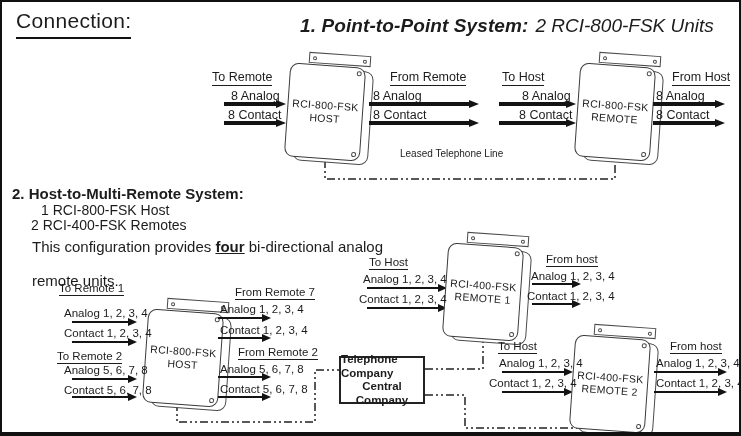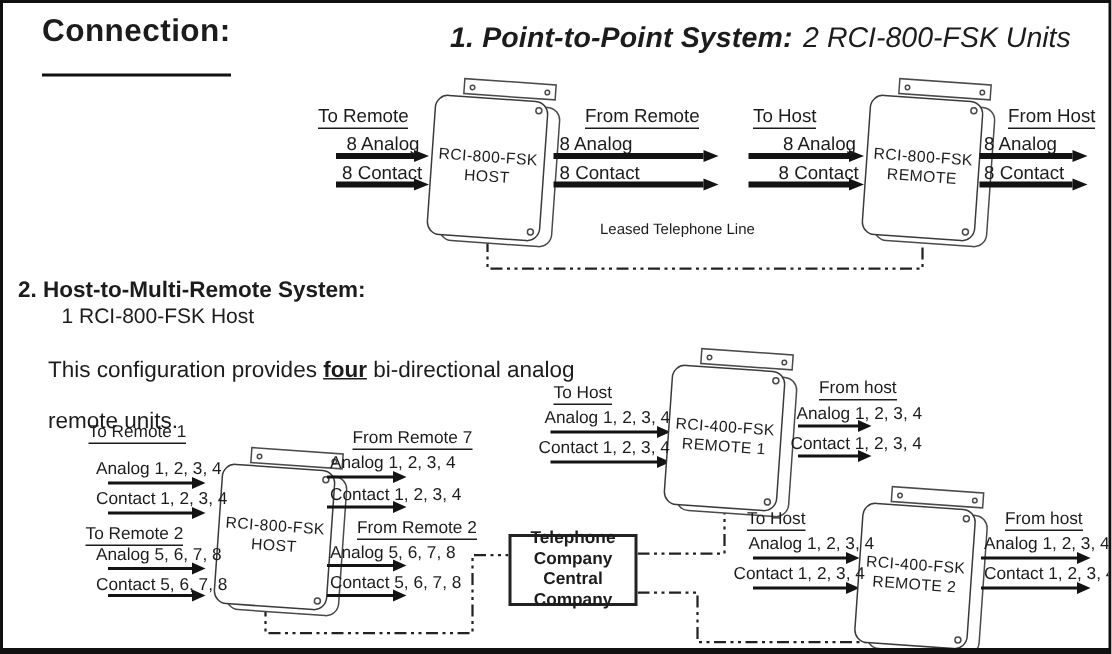--- a/index.html
+++ b/index.html
@@ -8,22 +8,22 @@
     position:relative; width:741px; height:436px; background:#ffffff;
     border:2px solid #111; border-bottom-width:4px; overflow:hidden;
     font-family:"Liberation Sans","DejaVu Sans",sans-serif; color:#1c1c1c;
   }
   .abs { position:absolute; }
   .t { position:absolute; white-space:nowrap; z-index:3; }
   .f12 { font-size:12.5px; }
   .f11 { font-size:11.5px; }
   .hdr { border-bottom:1.4px solid #1c1c1c; padding-bottom:1px; }
   
-  #title { left:26px; top:7px; font-size:21px; letter-spacing:.3px;
-           border-bottom:2.6px solid #111; padding-bottom:16px;font-weight:bold; }
+  #title { left:14px; top:7px; font-size:21px; letter-spacing:.3px;
+           border-bottom:2.6px solid #111; padding-bottom:4px; }
   #h1 { left:298px; top:13px; font-size:19px;font-style:italic; }
   #h1 b { letter-spacing:.1px; }
   #h1 .units { margin-left:7px; }
   #leased { left:398px; top:146px; font-size:10px; }
   #h2 { left:10px; top:183px; font-size:15px; font-weight:bold; }
   #h2s1 { left:39px; top:200px; font-size:14px; }
   #h2s2 { left:29px; top:215px; font-size:14px; }
   #desc { position:absolute; left:30px; top:236px; font-size:15px; line-height:17px; z-index:3; }
   #desc .em { font-weight:bold; text-decoration:underline; }
   
@@ -44,21 +44,21 @@
   .device .flange .s-l { left:3px; } .device .flange .s-r { right:3px; }
   .device .face { position:absolute; left:4px; top:13px; width:76px; height:94px;
     background:#fff; border:1.6px solid #3a3a3a; border-radius:9px; transform:rotate(4deg);
     display:flex; align-items:center; justify-content:center; text-align:center; }
   .device .face .screw { position:absolute; width:5px; height:5px;
     border:1px solid #4a4a4a; border-radius:50%; }
   .device .face .f-tr { right:3px; top:3px; } .device .face .f-br { right:3px; bottom:3px; }
   .dev-label { font-size:10.5px; letter-spacing:.3px; line-height:13px; }
   
   #coffice { left:337px; top:354px; width:86px; height:48px; border:2px solid #222;
-    background:#fff; display:flex; flex-direction:column; align-items:center; justify-content:center;
+    background:#fff; display:flex; flex-direction:column; align-items:flex-start; justify-content:center;
     font-size:11.5px; font-weight:bold; line-height:13.5px; z-index:3; text-align:center; }
   #dashes { position:absolute; left:0; top:0; z-index:1; pointer-events:none; }
 </style>
 </head>
 <body>
 
 <div id="canvas">
 
   <div class="t" id="title">Connection:</div>
   <div class="t" id="h1">
@@ -118,20 +118,21 @@
   <div class="t f12 hdr" style="left:670px; top:68px;">From Host</div>
   <div class="t f12" style="left:654px; top:87px;">8 Analog</div>
   <div class="arr big" style="left:651px; top:100px; width:62px;"></div>
   <div class="t f12" style="left:654px; top:106px;">8 Contact</div>
   <div class="arr big" style="left:651px; top:119px; width:62px;"></div>
 
   <div class="t" id="leased">Leased Telephone Line</div>
 
   <div class="t" id="h2">2. Host-to-Multi-Remote System:</div>
   <div class="t" id="h2s1">1 RCI-800-FSK Host</div>
+  <div class="t" id="h2s2">2 RCI-400-FSK Remotes</div>
   <div id="desc">
     <span>This configuration provides</span>
     <span class="em">four</span>
     <span>bi-directional analog</span><br>
     <br>
     <span>remote units.</span>
   </div>
 
   <div class="t f11 hdr" style="left:57px; top:280px;">To Remote 1</div>
   <div class="t f11" style="left:62px; top:305px;">Analog 1, 2, 3, 4</div>

